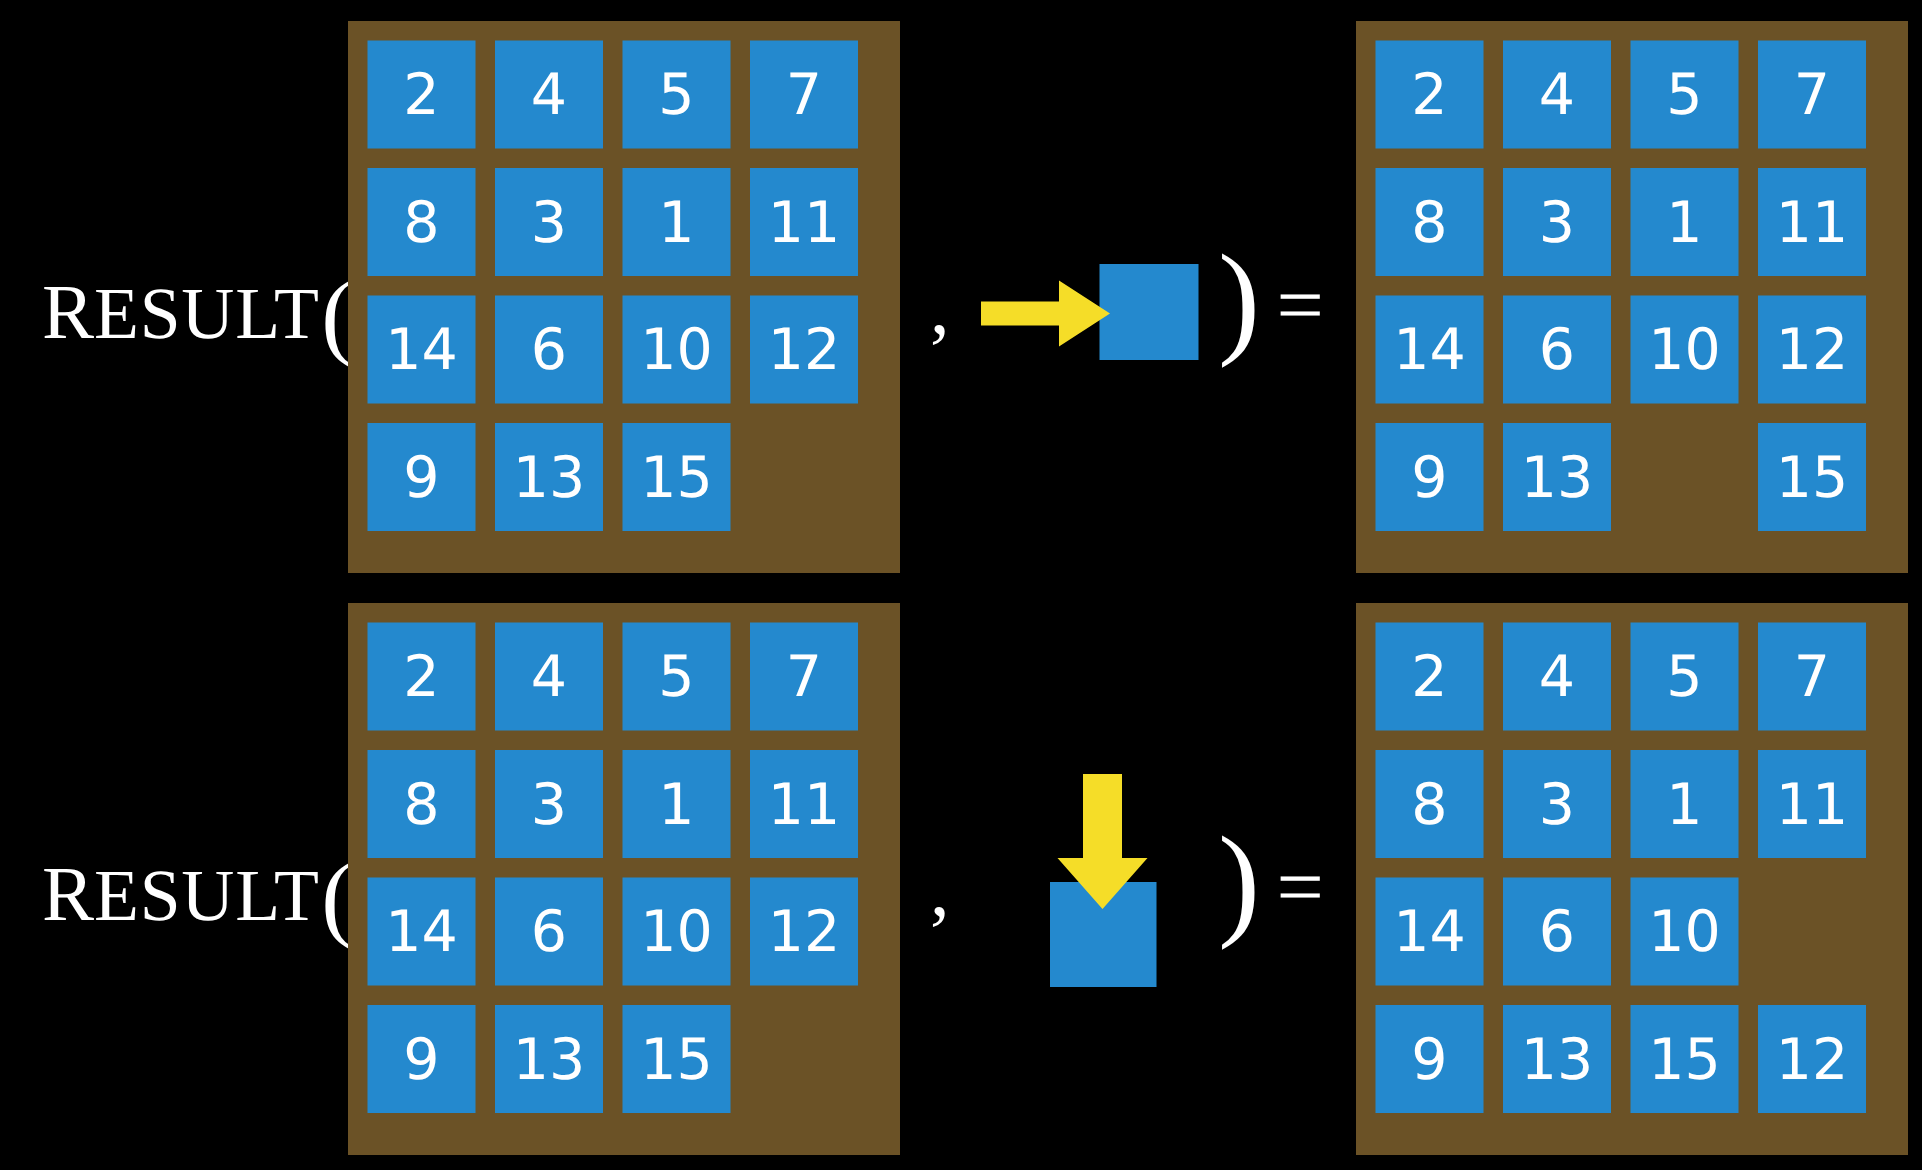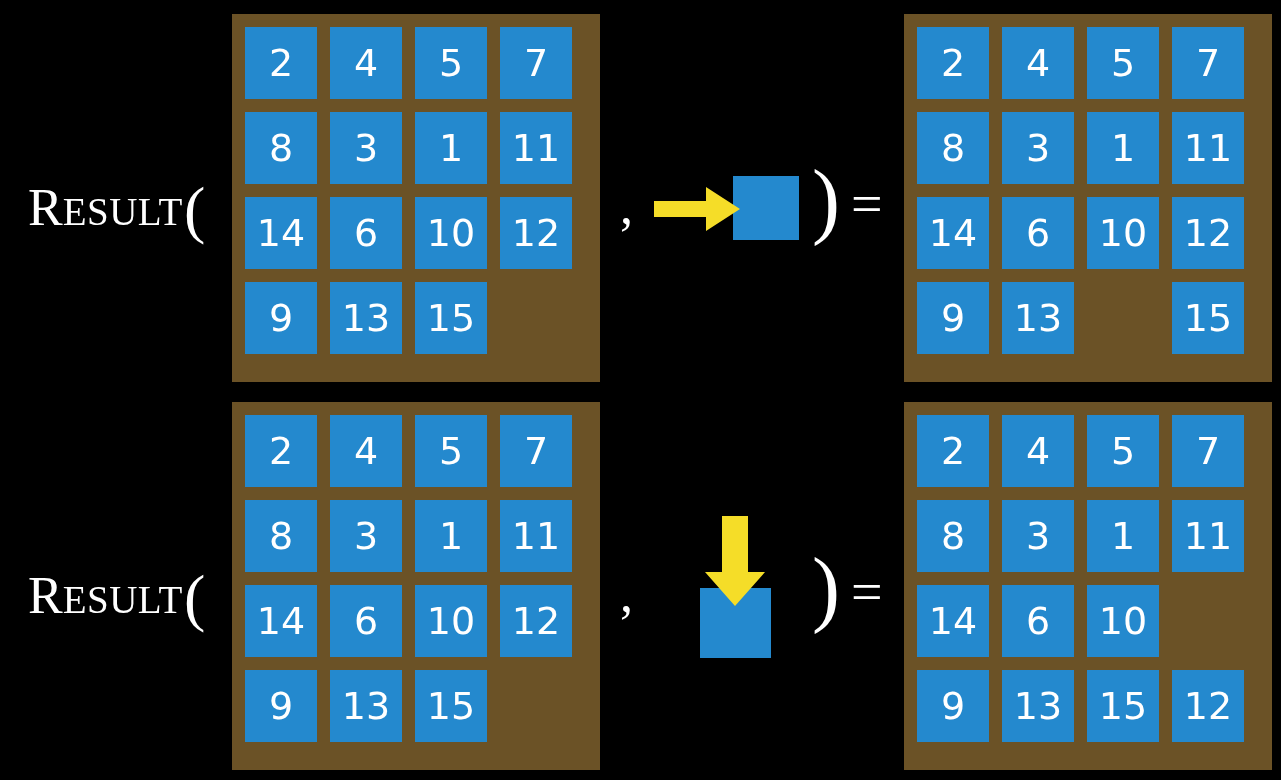--- a/index.html
+++ b/index.html
@@ -27,21 +27,21 @@
     font-family: "Liberation Serif", serif;
     white-space: nowrap;
     line-height: 1;
     display: flex;
     align-items: baseline;
   }
   .result-label .cap-first {
     font-size: 52px;
   }
   .result-label .cap-rest {
-    font-size: 39px;
+    font-size: 49px;
     letter-spacing: 0.5px;
   }
   .result-label .paren-open {
     font-size: 64px;
     position: relative;
     top: 6px;
     margin-left: 1px;
   }
 
   

